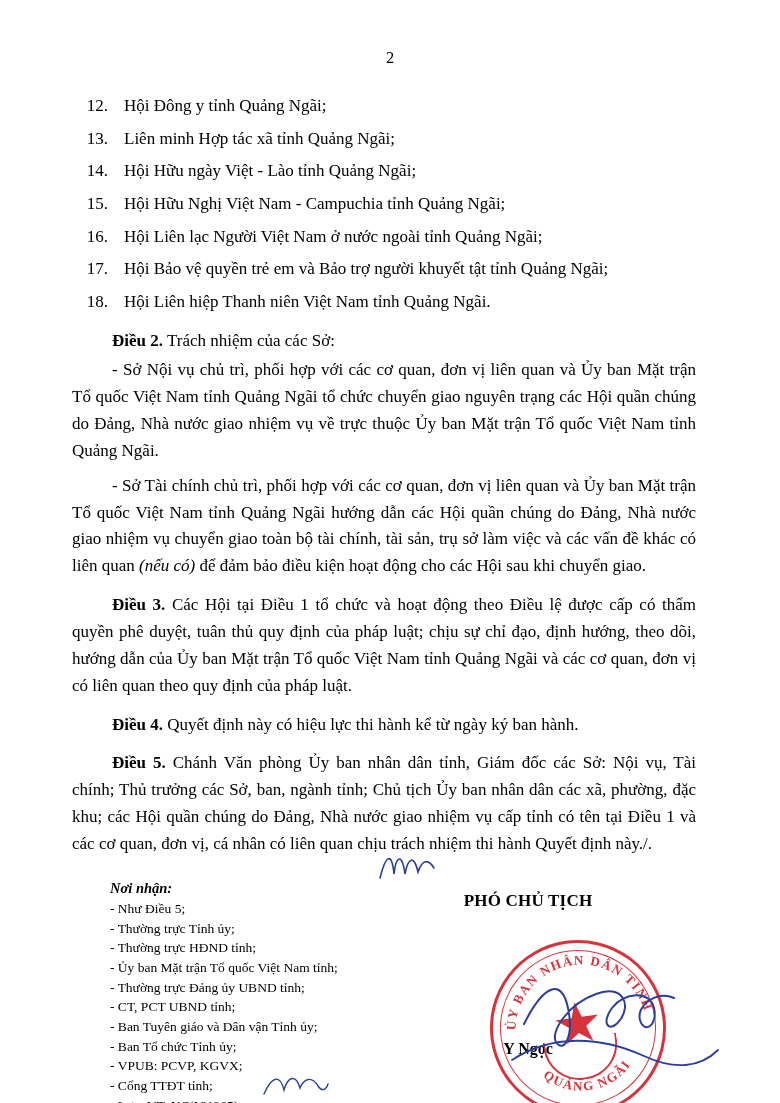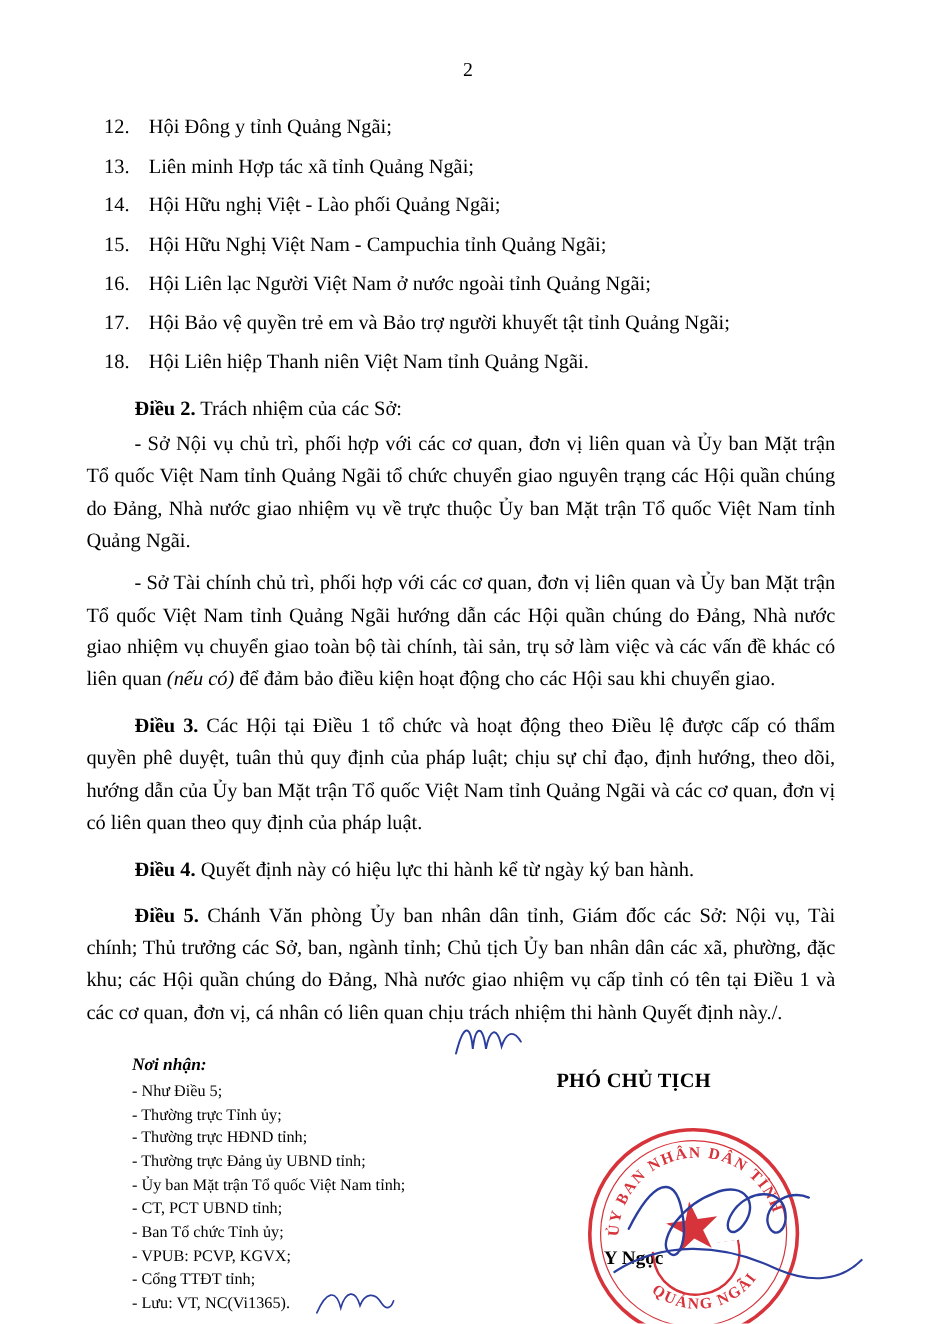--- a/index.html
+++ b/index.html
@@ -207,21 +207,21 @@
     <li class="numbered-item">
       <span class="num">12.</span>
       <span class="txt">Hội Đông y tỉnh Quảng Ngãi;</span>
     </li>
     <li class="numbered-item">
       <span class="num">13.</span>
       <span class="txt">Liên minh Hợp tác xã tỉnh Quảng Ngãi;</span>
     </li>
     <li class="numbered-item">
       <span class="num">14.</span>
-      <span class="txt">Hội Hữu nghị Việt - Lào phối Quảng Ngãi;</span>
+      <span class="txt">Hội Hữu ngày Việt - Lào tỉnh Quảng Ngãi;</span>
     </li>
     <li class="numbered-item">
       <span class="num">15.</span>
       <span class="txt">Hội Hữu Nghị Việt Nam - Campuchia tỉnh Quảng Ngãi;</span>
     </li>
     <li class="numbered-item">
       <span class="num">16.</span>
       <span class="txt">Hội Liên lạc Người Việt Nam ở nước ngoài tỉnh Quảng Ngãi;</span>
     </li>
     <li class="numbered-item">
@@ -266,23 +266,24 @@
     <svg class="sig-small-top" viewBox="0 0 70 40">
       <path d="M8 30 C14 6, 20 4, 22 26 C24 8, 30 4, 33 26 C36 10, 42 6, 46 24 C50 12, 56 10, 62 20" stroke="#2b3e9e" stroke-width="1.6" fill="none" stroke-linecap="round"></path>
     </svg>
 
     <div class="recipients">
       <div class="recipients-title">Nơi nhận:</div>
       <ul>
         <li>- Như Điều 5;</li>
         <li>- Thường trực Tỉnh ủy;</li>
         <li>- Thường trực HĐND tỉnh;</li>
+        <li>- Ủy ban Mặt trận Tổ quốc Việt Nam tỉnh;</li>
         <li>- Thường trực Đảng ủy UBND tỉnh;</li>
-        <li>- Ủy ban Mặt trận Tổ quốc Việt Nam tỉnh;</li>
         <li>- CT, PCT UBND tỉnh;</li>
+        <li>- Ban Tuyên giáo và Dân vận Tỉnh ủy;</li>
         <li>- Ban Tổ chức Tỉnh ủy;</li>
         <li>- VPUB: PCVP, KGVX;</li>
         <li>- Cổng TTĐT tỉnh;</li>
         <li>- Lưu: VT, NC(Vi1365).</li>
       </ul>
     </div>
 
     <div class="signblock">
       <div class="l2">PHÓ CHỦ TỊCH</div>
       <div class="signer">Y Ngọc</div>

